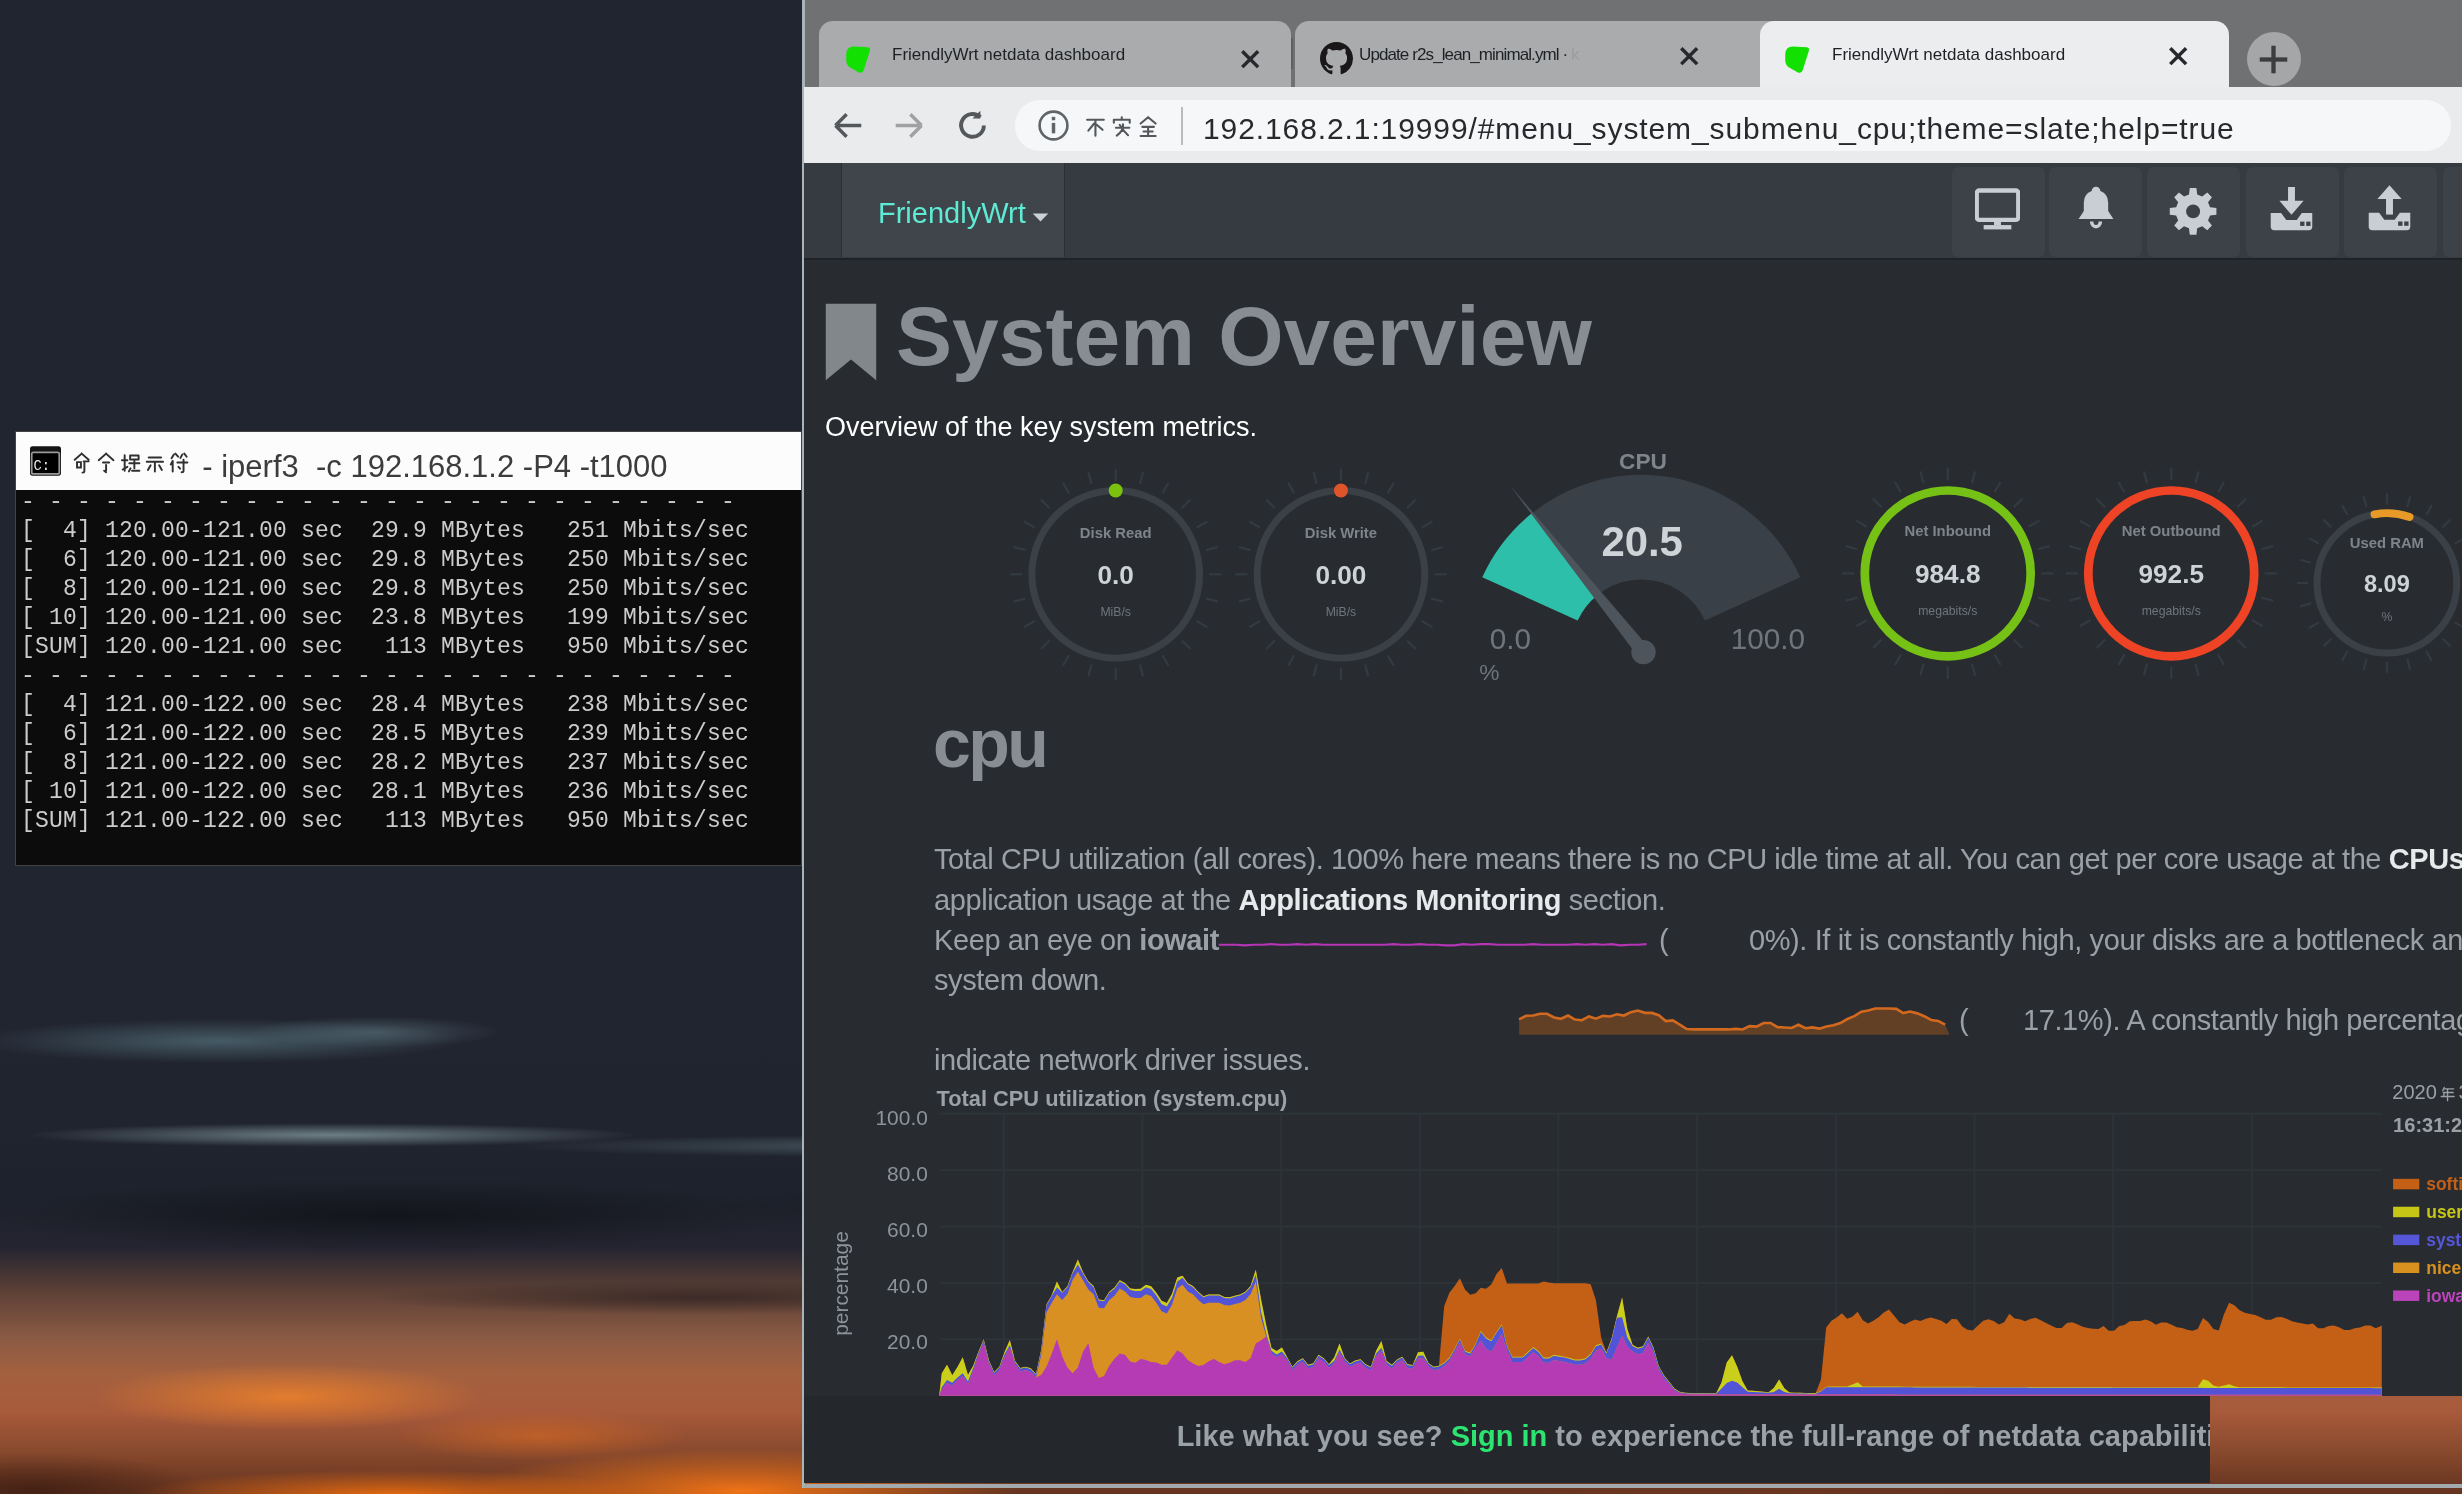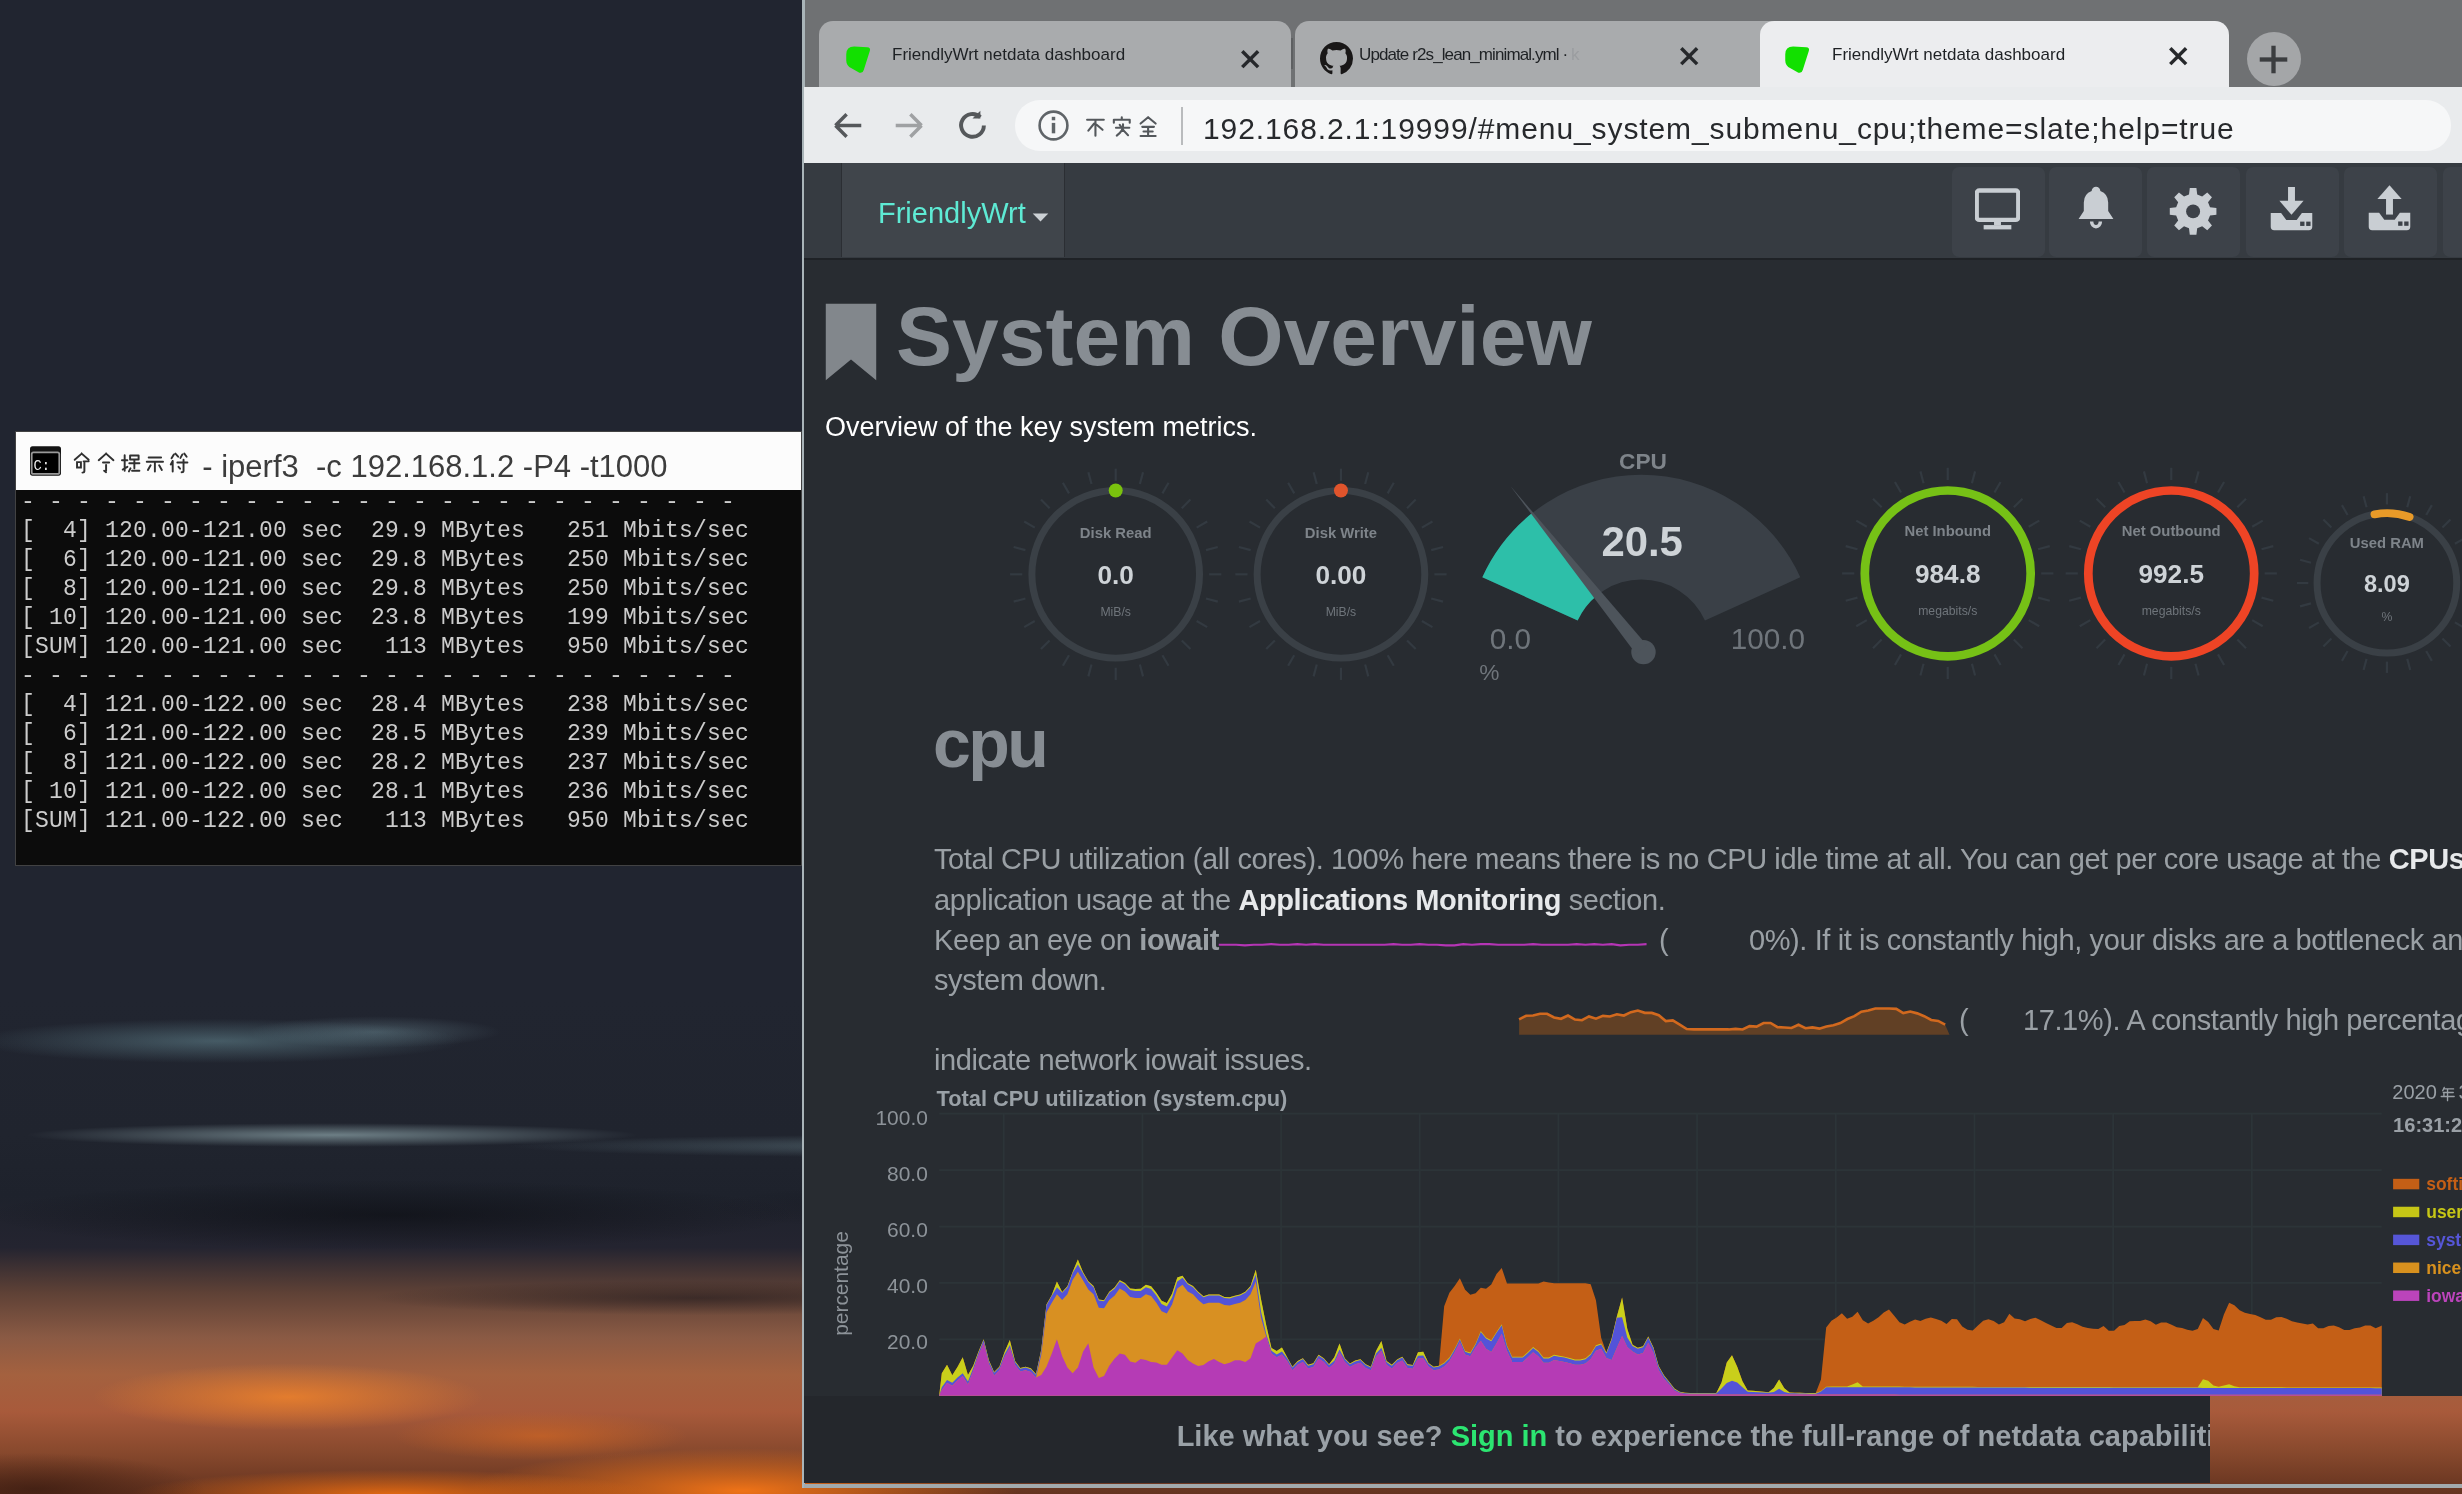--- a/index.html
+++ b/index.html
@@ -357,21 +357,21 @@
     </svg>
 <h1 class="abs" style="left:933px;top:704px;font-size:68px;letter-spacing:-2.6px">cpu</h1>
 <div class="para abs" style="left:934px;top:843px">Total CPU utilization (all cores). 100% here means there is no CPU idle time at all. You can get per core usage at the <span class="bright">CPUs</span> section and per</div>
 <div class="para abs" style="left:934px;top:884px">application usage at the <span class="bright">Applications Monitoring</span> section.</div>
 <div class="para abs" style="left:934px;top:924px">Keep an eye on <b>iowait</b></div>
 <div class="para abs" style="left:1659px;top:924px">(</div>
 <div class="para abs" style="left:1749px;top:924px">0%). If it is constantly high, your disks are a bottleneck and they slow your</div>
 <div class="para abs" style="left:934px;top:964px">system down.</div>
 <div class="para abs" style="left:1959px;top:1004px">(</div>
 <div class="para abs" style="left:2023px;top:1004px">17.1%). A constantly high percentage</div>
-<div class="para abs" style="left:934px;top:1044px">indicate network iowait issues.</div>
+<div class="para abs" style="left:934px;top:1044px">indicate network driver issues.</div>
 <svg class="abs" style="left:0;top:0" width="2462" height="1494" viewBox="0 0 2820 1711">
       <polyline points="1396,1082.0 1406,1082.0 1416,1082.0 1426,1082.7 1436,1082.0 1446,1082.0 1456,1081.3 1466,1082.0 1476,1082.0 1486,1081.3 1496,1082.0 1506,1081.3 1516,1082.0 1526,1082.0 1536,1082.0 1546,1082.0 1556,1082.0 1566,1082.0 1576,1082.0 1586,1082.0 1596,1081.3 1606,1082.0 1616,1082.0 1626,1081.3 1636,1082.0 1646,1082.0 1656,1082.7 1666,1082.7 1676,1081.3 1686,1082.0 1696,1081.3 1706,1081.3 1716,1082.0 1726,1082.0 1736,1082.0 1746,1082.0 1756,1081.3 1766,1082.0 1776,1082.0 1786,1082.0 1796,1082.0 1806,1081.3 1816,1082.0 1826,1081.3 1836,1082.0 1846,1081.3 1856,1082.7 1866,1082.0 1876,1082.0 1886,1081.3" fill="none" stroke="#b535b5" stroke-width="2.5"></polyline>
       <polygon points="1740,1185 1740,1167.5 1748,1163.4 1756,1163.0 1764,1161.0 1772,1161.1 1780,1165.3 1788,1166.8 1796,1163.1 1804,1167.7 1812,1168.5 1820,1164.1 1828,1166.7 1836,1163.5 1844,1164.2 1852,1161.7 1860,1163.1 1868,1159.2 1876,1157.4 1884,1160.0 1892,1160.1 1900,1162.8 1908,1169.4 1916,1168.7 1924,1173.4 1932,1178.6 1940,1179.0 1948,1179.0 1956,1179.0 1964,1179.0 1972,1179.0 1980,1179.0 1988,1178.4 1996,1179.0 2004,1175.2 2012,1175.7 2020,1171.7 2028,1171.6 2036,1176.4 2044,1176.8 2052,1177.3 2060,1173.7 2068,1177.6 2076,1176.7 2084,1178.1 2092,1175.6 2100,1174.3 2108,1171.7 2116,1167.1 2124,1163.8 2132,1158.7 2140,1157.3 2148,1155.0 2156,1155.0 2164,1155.0 2172,1155.4 2180,1160.2 2188,1158.5 2196,1160.6 2204,1163.8 2212,1168.2 2220,1169.3 2228,1173.6 2233,1185" fill="#6b4423" opacity="0.85"></polygon>
       <polyline points="1740,1167.5 1748,1163.4 1756,1163.0 1764,1161.0 1772,1161.1 1780,1165.3 1788,1166.8 1796,1163.1 1804,1167.7 1812,1168.5 1820,1164.1 1828,1166.7 1836,1163.5 1844,1164.2 1852,1161.7 1860,1163.1 1868,1159.2 1876,1157.4 1884,1160.0 1892,1160.1 1900,1162.8 1908,1169.4 1916,1168.7 1924,1173.4 1932,1178.6 1940,1179.0 1948,1179.0 1956,1179.0 1964,1179.0 1972,1179.0 1980,1179.0 1988,1178.4 1996,1179.0 2004,1175.2 2012,1175.7 2020,1171.7 2028,1171.6 2036,1176.4 2044,1176.8 2052,1177.3 2060,1173.7 2068,1177.6 2076,1176.7 2084,1178.1 2092,1175.6 2100,1174.3 2108,1171.7 2116,1167.1 2124,1163.8 2132,1158.7 2140,1157.3 2148,1155.0 2156,1155.0 2164,1155.0 2172,1155.4 2180,1160.2 2188,1158.5 2196,1160.6 2204,1163.8 2212,1168.2 2220,1169.3 2228,1173.6" fill="none" stroke="#d2691e" stroke-width="3"></polyline>
     </svg>
     <svg class="abs" style="left:804px;top:1048px" width="1658" height="348" viewBox="921 1200 1899 399">
       <line x1="1075.0" y1="1275.3" x2="2729.0" y2="1275.3" stroke="#2c3438" stroke-width="2"></line>
       <line x1="1075.0" y1="1340.0" x2="2729.0" y2="1340.0" stroke="#2c3438" stroke-width="2"></line>
       <line x1="1075.0" y1="1404.7" x2="2729.0" y2="1404.7" stroke="#2c3438" stroke-width="2"></line>
       <line x1="1075.0" y1="1469.4" x2="2729.0" y2="1469.4" stroke="#2c3438" stroke-width="2"></line>

